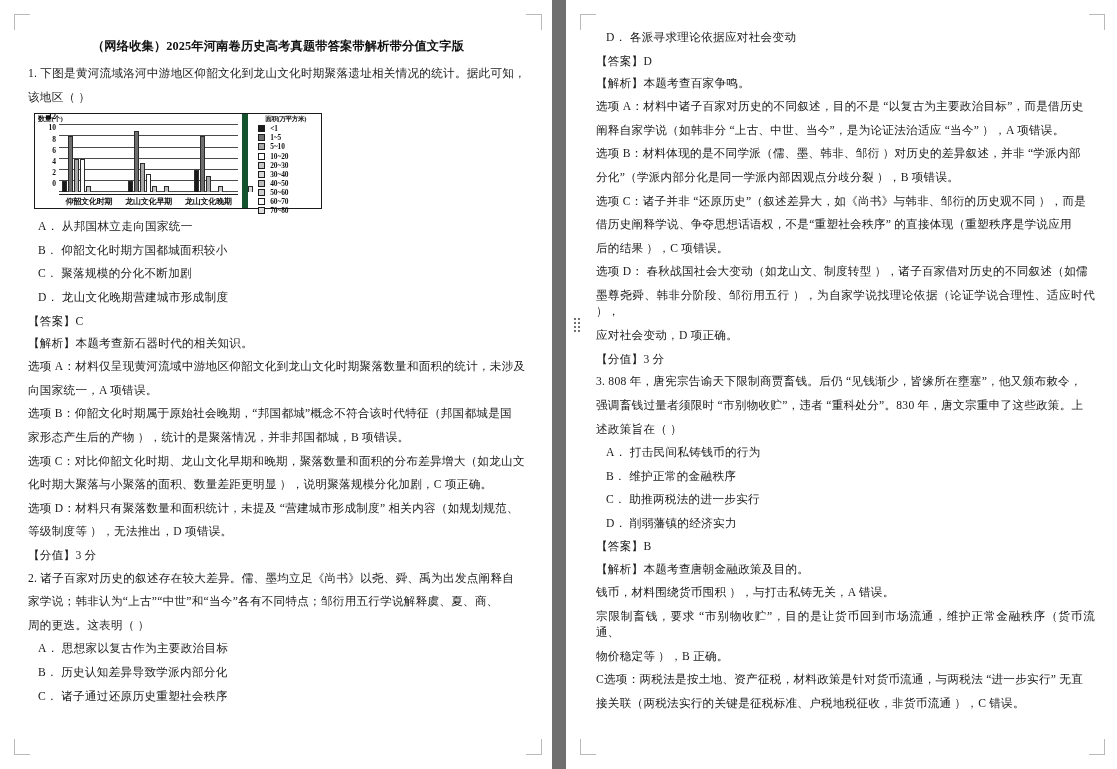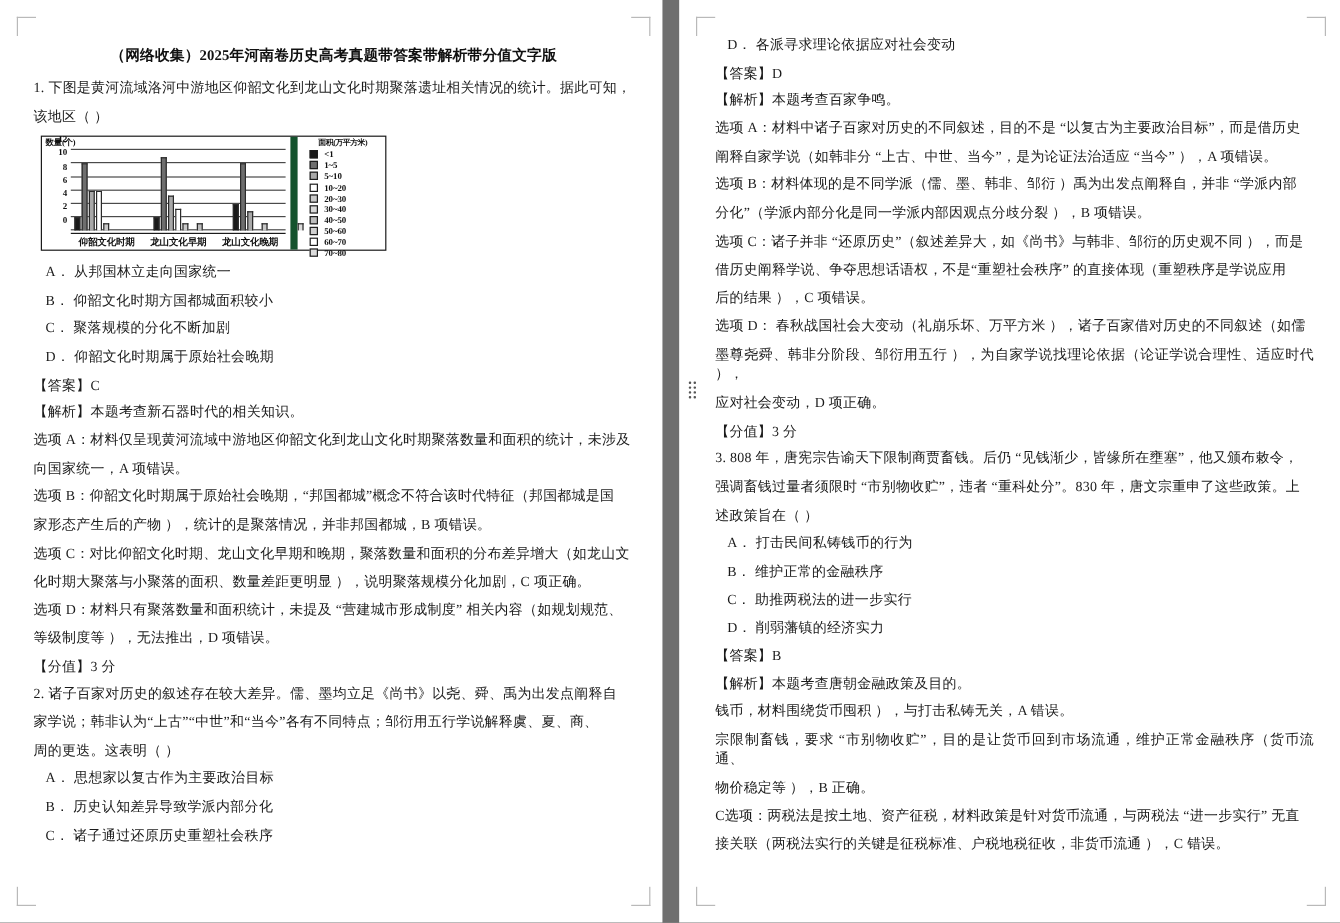--- a/index.html
+++ b/index.html
@@ -341,21 +341,21 @@
                 <span class="swatch" style="background: rgb(220, 220, 220);"></span>
                 <span class="legend-label">70~80</span>
               </div>
             </div>
         </div>
       </div>
 
       <p class="opt">A． 从邦国林立走向国家统一</p>
       <p class="opt">B． 仰韶文化时期方国都城面积较小</p>
       <p class="opt">C． 聚落规模的分化不断加剧</p>
-      <p class="opt">D． 仰韶文化时期属于原始社会晚期</p>
+      <p class="opt">D． 龙山文化晚期营建城市形成制度</p>
 
       <p class="line tight">【答案】C</p>
       <p class="line tight">【解析】本题考查新石器时代的相关知识。</p>
 
       <p class="line">选项 A：材料仅呈现黄河流域中游地区仰韶文化到龙山文化时期聚落数量和面积的统计，未涉及</p>
       <p class="line">向国家统一，A 项错误。</p>
       <p class="line">选项 B：仰韶文化时期属于原始社会晚期，“邦国都城”概念不符合该时代特征（邦国都城是国</p>
       <p class="line">家形态产生后的产物 ），统计的是聚落情况，并非邦国都城，B 项错误。</p>
       <p class="line">选项 C：对比仰韶文化时期、龙山文化早期和晚期，聚落数量和面积的分布差异增大（如龙山文</p>
       <p class="line">化时期大聚落与小聚落的面积、数量差距更明显 ），说明聚落规模分化加剧，C 项正确。</p>
@@ -393,26 +393,26 @@
 
     <div class="content">
 
       <p class="opt" style="margin-top:0">D． 各派寻求理论依据应对社会变动</p>
 
       <p class="line tight">【答案】D</p>
       <p class="line tight">【解析】本题考查百家争鸣。</p>
 
       <p class="line">选项 A：材料中诸子百家对历史的不同叙述，目的不是 “以复古为主要政治目标”，而是借历史</p>
       <p class="line">阐释自家学说（如韩非分 “上古、中世、当今”，是为论证法治适应 “当今”  ），A 项错误。</p>
-      <p class="line">选项 B：材料体现的是不同学派（儒、墨、韩非、邹衍 ）禹为出发点阐释自，并非 “学派内部</p>
+      <p class="line">选项 B：材料体现的是不同学派（儒、墨、韩非、邹衍 ）对历史的差异叙述，并非 “学派内部</p>
       <p class="line">分化”（学派内部分化是同一学派内部因观点分歧分裂 ），B 项错误。</p>
       <p class="line">选项 C：诸子并非 “还原历史”（叙述差异大，如《尚书》与韩非、邹衍的历史观不同 ），而是</p>
       <p class="line">借历史阐释学说、争夺思想话语权，不是“重塑社会秩序” 的直接体现（重塑秩序是学说应用</p>
       <p class="line">后的结果 ），C 项错误。</p>
-      <p class="line">选项 D：  春秋战国社会大变动（礼崩乐坏、万平方米 ），诸子百家借对历史的不同叙述（如儒</p>
+      <p class="line">选项 D：  春秋战国社会大变动（如龙山文、制度转型 ），诸子百家借对历史的不同叙述（如儒</p>
       <p class="line">墨尊尧舜、韩非分阶段、邹衍用五行 ），为自家学说找理论依据（论证学说合理性、适应时代 ），</p>
       <p class="line">应对社会变动，D 项正确。</p>
 
       <p class="line tight">【分值】3 分</p>
 
       <p class="line">3. 808 年，唐宪宗告谕天下限制商贾畜钱。后仍 “见钱渐少，皆缘所在壅塞”，他又颁布敕令，</p>
       <p class="line">强调畜钱过量者须限时 “市别物收贮”，违者 “重科处分”。830 年，唐文宗重申了这些政策。上</p>
       <p class="line">述政策旨在（     ）</p>
 
       <p class="opt">A． 打击民间私铸钱币的行为</p>

